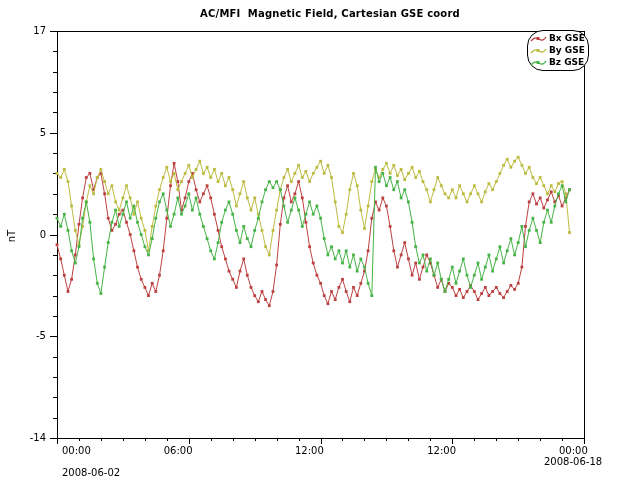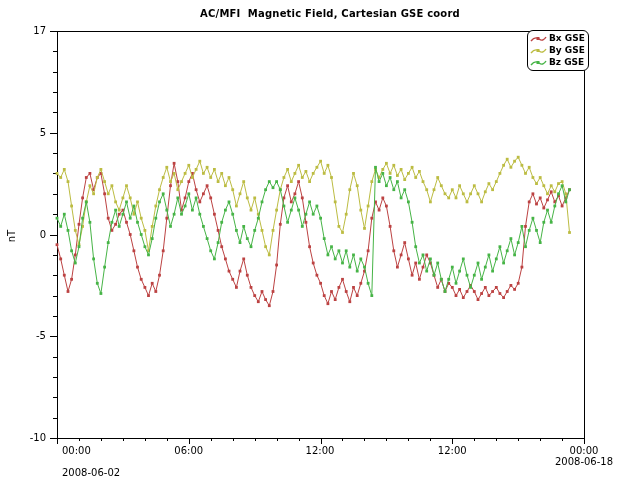--- a/index.html
+++ b/index.html
@@ -11,24 +11,24 @@
     position:absolute;left:0;top:8px;width:660px;text-align:center;
     font-size:10px;font-weight:bold;white-space:pre;letter-spacing:0.2px;
   }
   .y-axis-label{
     position:absolute;left:4px;top:228px;width:20px;height:16px;
     font-size:10px;transform:rotate(-90deg);transform-origin:center;text-align:center;
   }
   svg.plot-svg{position:absolute;left:0;top:0;width:640px;height:480px;}
   .tick-label{position:absolute;font-size:10px;line-height:11px;white-space:nowrap;}
   .y-tick{left:14px;width:32px;text-align:right;}
-  .x-tick,.x-date{text-align:center;}
+  .x-tick,.x-date{}
   .legend{
     position:absolute;left:527px;top:30px;
-    border:1px solid #000;border-radius:6px;background:#ffffff;
+    border:1px solid #000;border-radius:16px;background:#ffffff;
     padding:1px 3px 2px 2px;display:flex;flex-direction:column;
   }
   .legend-row{display:flex;align-items:center;height:12px;gap:2px;}
   .legend-label{font-size:9px;font-weight:bold;white-space:pre;line-height:12px;}
 </style>
 </head>
 <body>
 
 <div class="figure">
 
@@ -516,21 +516,21 @@
         <rect x="564.4" y="200.5" width="2.8" height="2.8" fill="#46b446"></rect>
         <rect x="568.1" y="188.3" width="2.8" height="2.8" fill="#46b446"></rect>
       </g>
     </svg>
 
   <div id="tick-labels">
       <div class="tick-label y-tick" style="top: 25px;">17</div>
       <div class="tick-label y-tick" style="top: 126.75px;">5</div>
       <div class="tick-label y-tick" style="top: 228.5px;">0</div>
       <div class="tick-label y-tick" style="top: 330.25px;">-5</div>
-      <div class="tick-label y-tick" style="top: 432px;">-10</div>
+      <div class="tick-label y-tick" style="top: 432px;">-14</div>
       <div class="tick-label x-tick" style="top: 445px; left: 62px; text-align: left;">00:00</div>
       <div class="tick-label x-date" style="top: 456px; left: 62px; text-align: left; margin-top: 11px;">2008-06-02</div>
       <div class="tick-label x-tick" style="top: 445px; left: 163.75px; width: 50px;">06:00</div>
       <div class="tick-label x-tick" style="top: 445px; left: 295px; width: 50px;">12:00</div>
       <div class="tick-label x-tick" style="top: 445px; left: 427.25px; width: 50px;">12:00</div>
       <div class="tick-label x-tick" style="top: 445px; left: 559px; width: 50px;">00:00</div>
       <div class="tick-label x-date" style="top: 456px; left: 544px; width: 80px;">2008-06-18</div>
     </div>
 
   <div class="legend">

